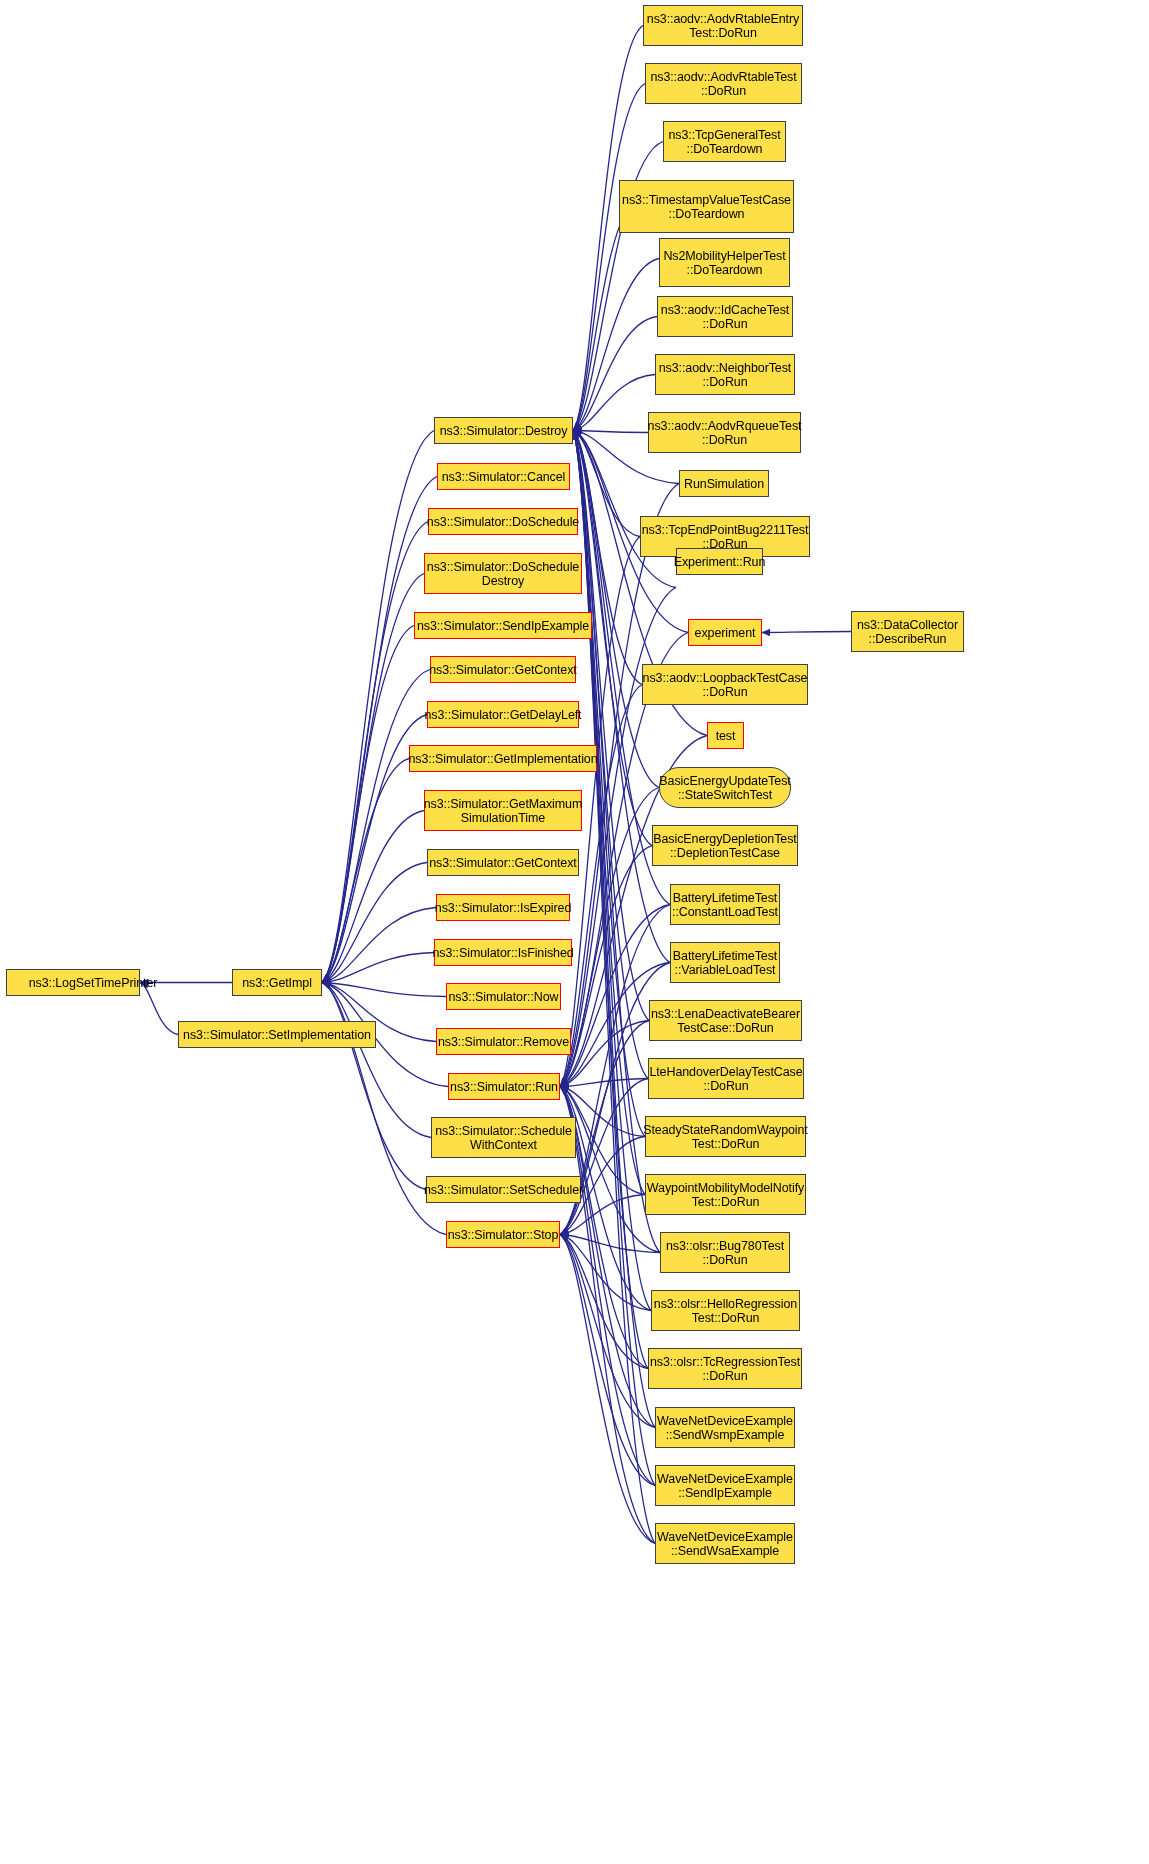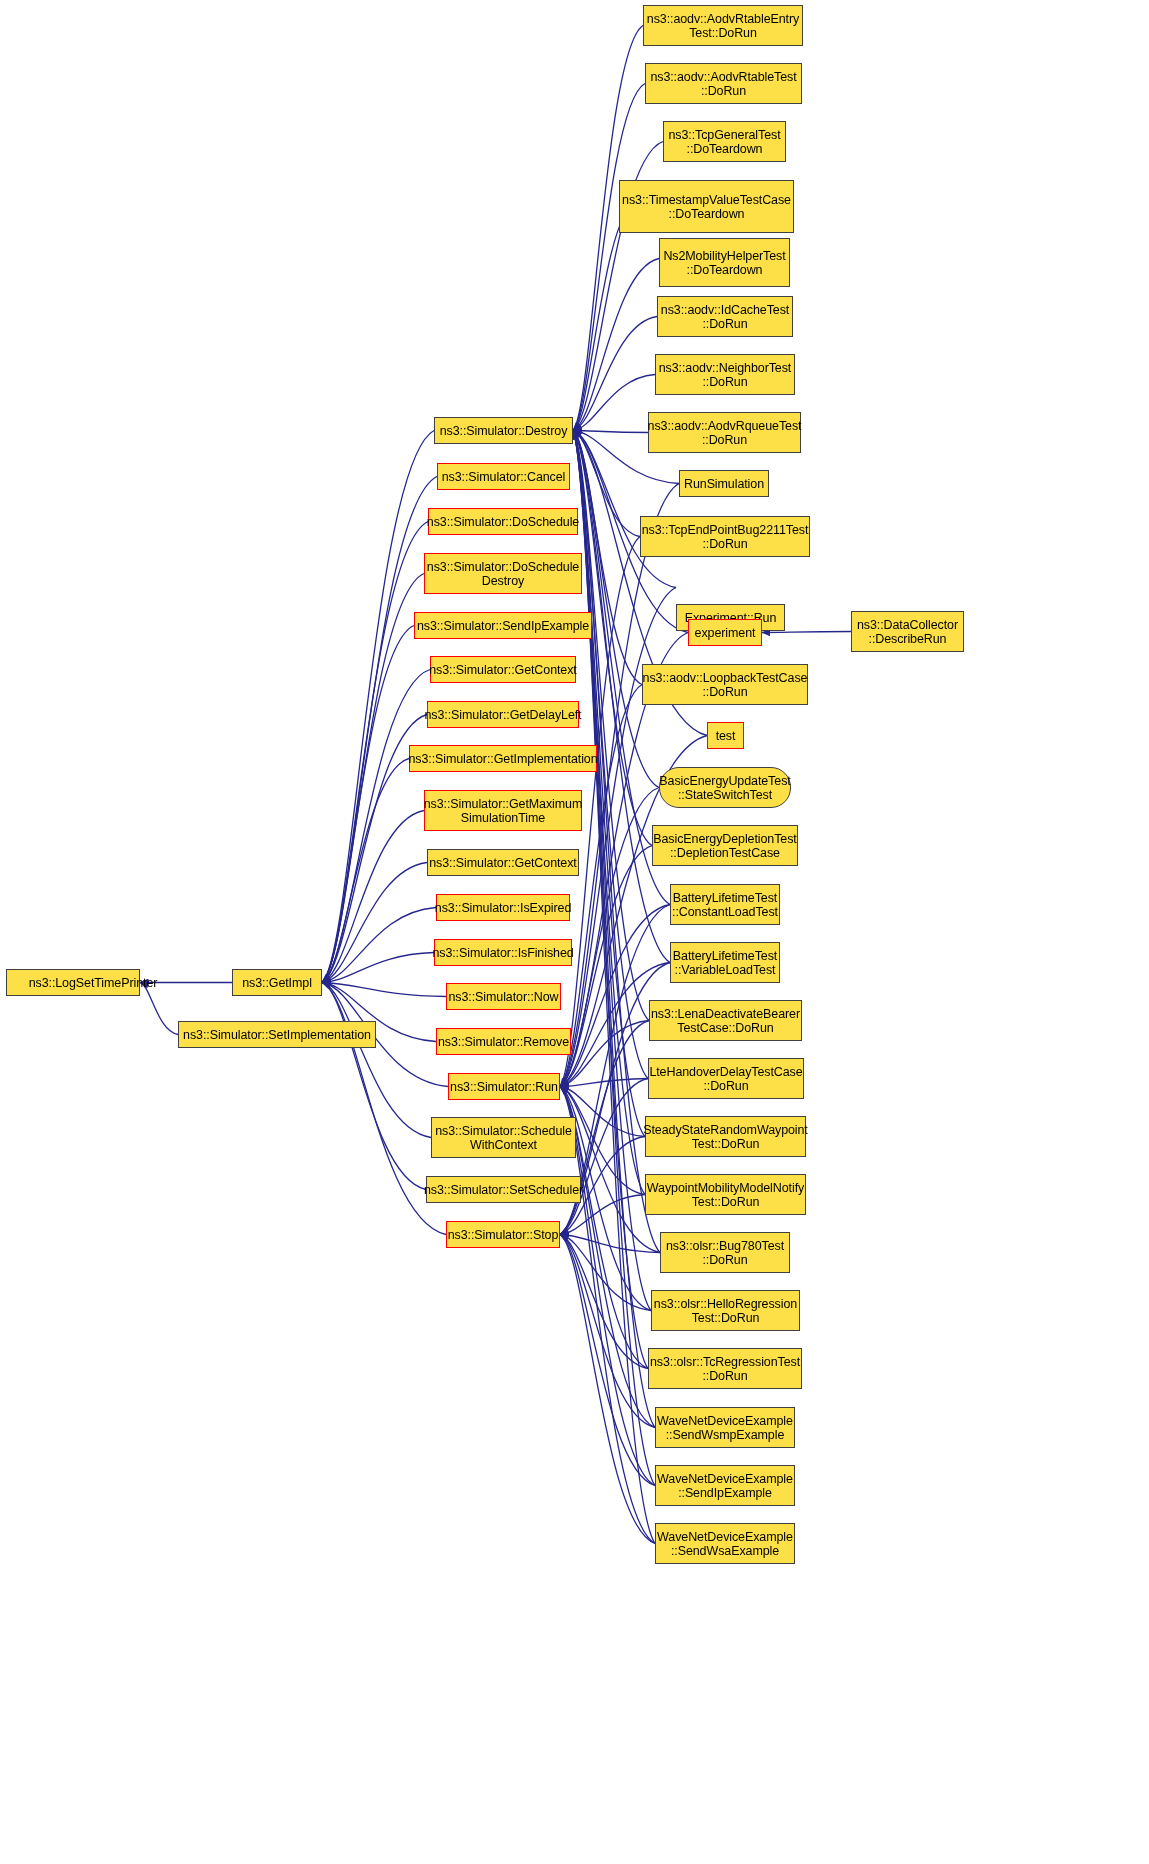--- a/index.html
+++ b/index.html
@@ -179,21 +179,21 @@
 ::DoTeardown</div>
       <div class="node" style="left: 657px; top: 296px; width: 136px; height: 41px;">ns3::aodv::IdCacheTest
 ::DoRun</div>
       <div class="node" style="left: 655px; top: 354px; width: 140px; height: 41px;">ns3::aodv::NeighborTest
 ::DoRun</div>
       <div class="node" style="left: 648px; top: 412px; width: 153px; height: 41px;">ns3::aodv::AodvRqueueTest
 ::DoRun</div>
       <div class="node" style="left: 679px; top: 470px; width: 90px; height: 27px;">RunSimulation</div>
       <div class="node" style="left: 640px; top: 516px; width: 170px; height: 41px;">ns3::TcpEndPointBug2211Test
 ::DoRun</div>
-      <div class="node" style="left: 676px; top: 604px; width: 109px; height: 27px;">Experiment::Run</div>
+      <div class="node" style="left: 676px; top: 548px; width: 87px; height: 27px;">Experiment::Run</div>
       <div class="node red" style="left: 688px; top: 619px; width: 74px; height: 27px;">experiment</div>
       <div class="node" style="left: 642px; top: 664px; width: 166px; height: 41px;">ns3::aodv::LoopbackTestCase
 ::DoRun</div>
       <div class="node red" style="left: 707px; top: 722px; width: 37px; height: 27px;">test</div>
       <div class="node" style="left: 659px; top: 767px; width: 132px; height: 41px; border-radius: 20px;">BasicEnergyUpdateTest
 ::StateSwitchTest</div>
       <div class="node" style="left: 652px; top: 825px; width: 146px; height: 41px;">BasicEnergyDepletionTest
 ::DepletionTestCase</div>
       <div class="node" style="left: 670px; top: 884px; width: 110px; height: 41px;">BatteryLifetimeTest
 ::ConstantLoadTest</div>

